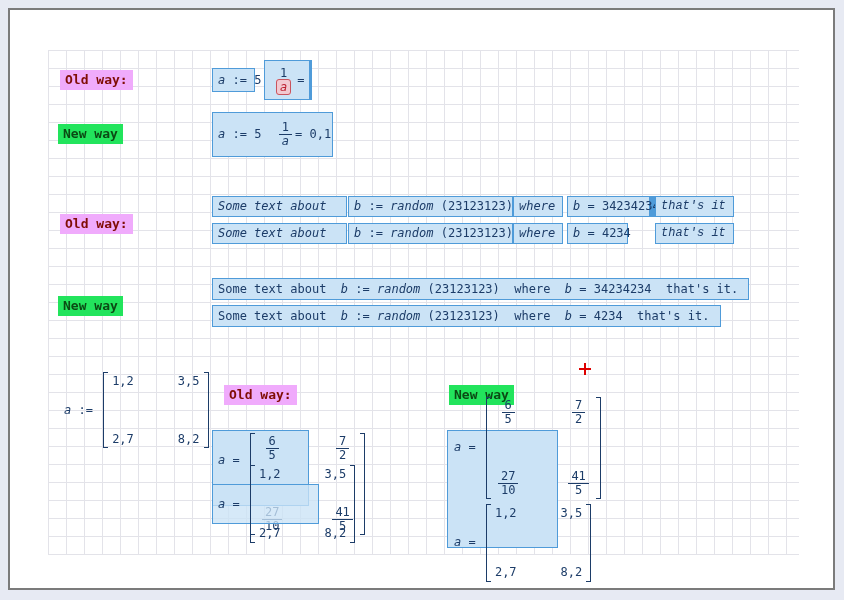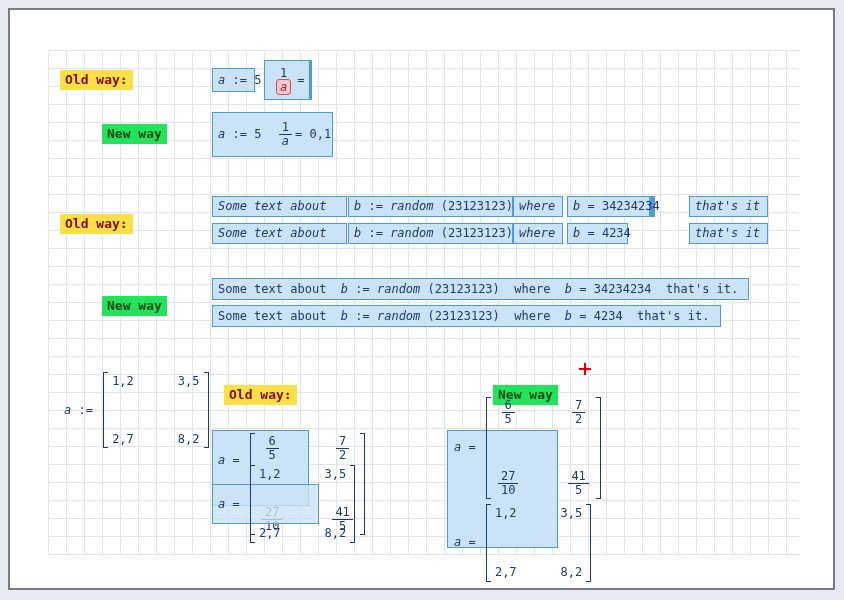--- a/index.html
+++ b/index.html
@@ -9,22 +9,22 @@
   .window { position:absolute; left:8px; top:8px; width:827px; height:582px;
             background:#ffffff; border:2px solid #7b7b7b; }
   .paper-grid { position:absolute; left:38px; top:40px; width:751px; height:505px;
     background-image:
       linear-gradient(to right, #e3e3e9 1px, transparent 1px),
       linear-gradient(to bottom, #e3e3e9 1px, transparent 1px);
     background-size:18px 18px; }
 
   .lbl { position:absolute; font-weight:bold; font-size:13px; line-height:16px;
          padding:2px 5px; white-space:pre; }
-  .lbl.red   { background:#fde047; color:#7f0d05; }
-  .lbl.green { background:#22e45c; color:#0b4a14;margin-left:44px; }
+  .lbl.red   { background:#f0abfc; color:#7f0d05; }
+  .lbl.green { background:#22e45c; color:#0b4a14; }
 
   .box { position:absolute; background:#cbe3f6; border:1px solid #4f9bd9;
          color:#1c3c68; font-size:12px; line-height:15px;
          display:flex; align-items:center; padding:0 5px; white-space:pre; }
   .v { font-style:italic; }  
   .it { font-style:italic; }
 
   .frac { display:inline-flex; flex-direction:column; align-items:center;
           line-height:13px; margin:0 3px; vertical-align:middle; }
   .frac .num { padding:0 3px; border-bottom:1px solid #1c3c68; }
@@ -54,21 +54,21 @@
   .bx-fracold  { left:254px; top:50px;  width:48px;  height:40px; border-right-width:3px; }
   .bx-newtop   { left:202px; top:102px; width:121px; height:45px; }
 
   .row-o { height:21px; }
   .r1 { top:186px; } .r2 { top:213px; }
   .c-text  { left:202px; width:135px; }
   .c-expr  { left:338px; width:165px; }
   .c-where { left:503px; width:50px; }
   .c-res1  { left:557px; width:88px; border-right:6px solid #4f9bd9; }
   .c-res2  { left:557px; width:61px; }
-  .c-tail  { left:679px; width:79px; }
+  .c-tail  { left:645px; width:79px;font-family:Liberation Mono, monospace; }
 
   .bx-newrow1 { left:202px; top:268px; width:537px; height:22px; }
   .bx-newrow2 { left:202px; top:295px; width:509px; height:22px; }
 
   .matdef { left:54px; top:362px; }
 
   .bx-oldA { left:202px; top:420px; width:97px; height:76px; z-index:1; align-items:flex-start; padding-top:22px; }
   .bx-oldB { left:202px; top:474px; width:107px; height:40px; z-index:2;
              background:rgba(203,227,246,0.78); }
   .bx-newM { left:437px; top:420px; width:111px; height:118px;

